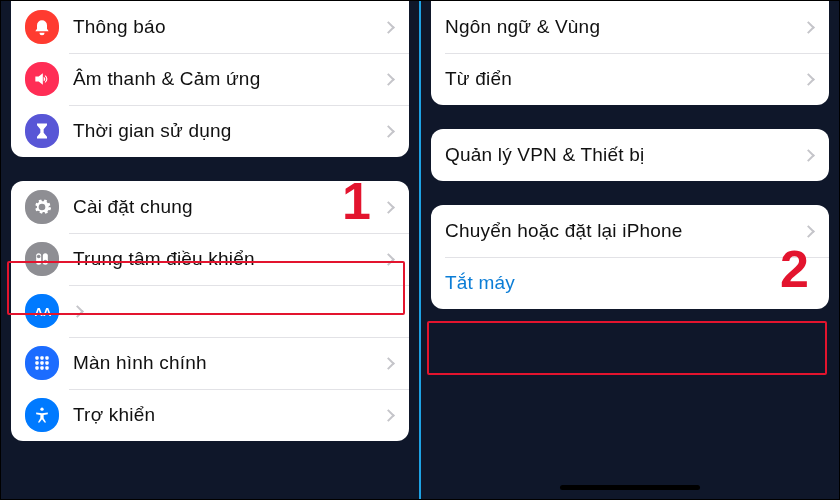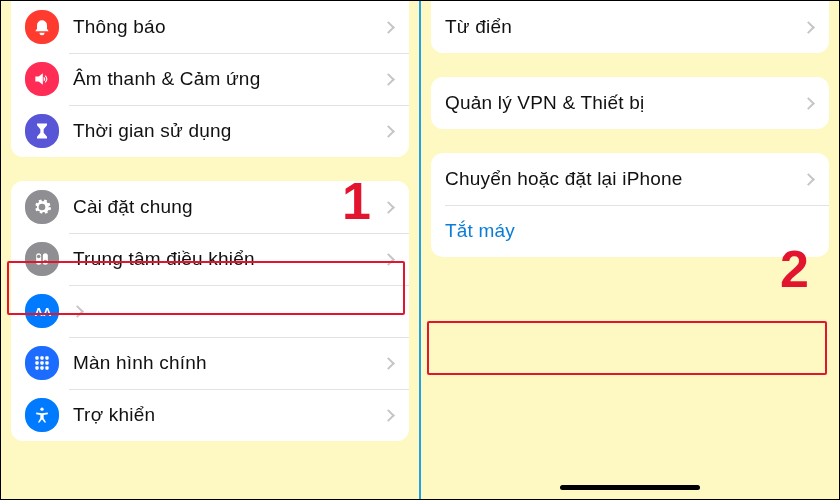--- a/index.html
+++ b/index.html
@@ -8,21 +8,21 @@
       font-family: -apple-system, "Helvetica Neue", Arial, sans-serif;
       background: #fff;
       border: 1px solid #000;
       display: flex;
       position: relative;
       overflow: hidden;
     }
     .pane {
       flex: 1;
       height: 100%;
-      background: #fef9c3;
+      background: #0f172a;
       overflow: hidden;
       position: relative;
     }
     .divider {
       width: 2px;
       background: #1ea2e4;
     }
     .group {
       background: #fff;
       border-radius: 12px;
@@ -202,20 +202,24 @@
   <div class="highlight" style="left:6px; top:260px; width:398px; height:54px;"></div>
   <div class="step" style="right:48px; top:170px;">1</div>
 </div>
 
 <div class="divider"></div>
 
 <div class="pane">
 
   <div class="group flush-top">
     <div class="row no-icon">
+      <span class="row-label">Ngôn ngữ &amp; Vùng</span>
+      <span class="chev"></span>
+    </div>
+    <div class="row no-icon">
       <span class="row-label">Từ điển</span>
       <span class="chev"></span>
     </div>
   </div>
 
   <div class="group">
     <div class="row no-icon">
       <span class="row-label">Quản lý VPN &amp; Thiết bị</span>
       <span class="chev"></span>
     </div>

